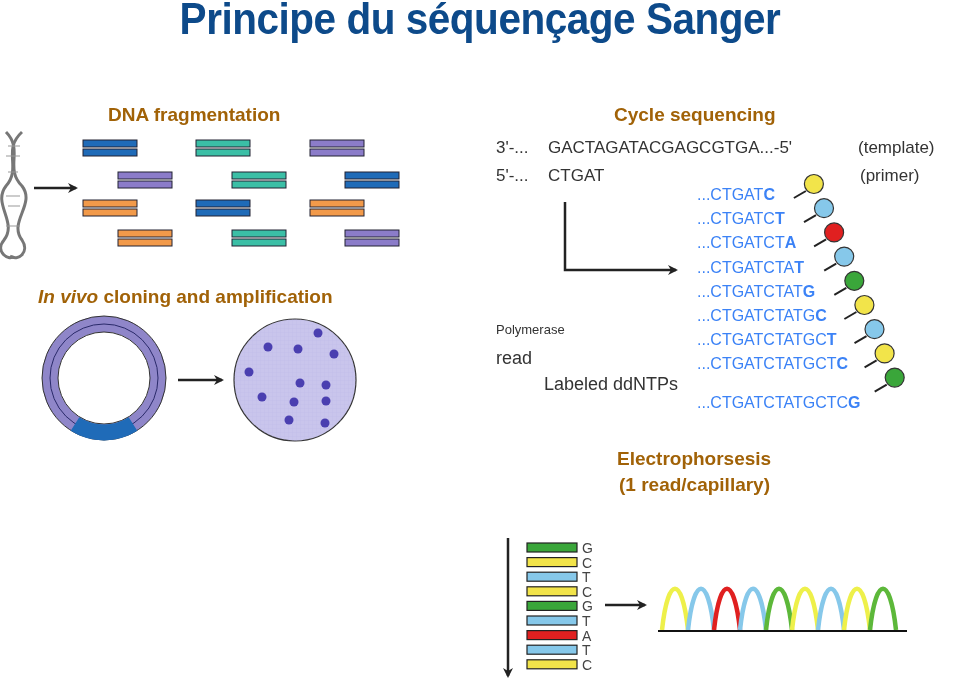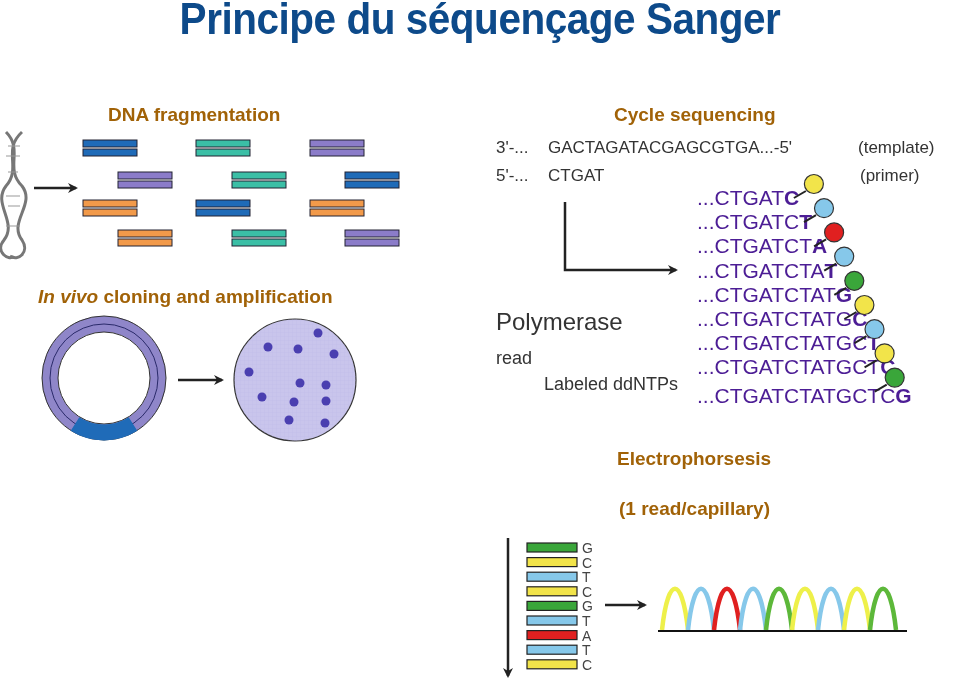--- a/index.html
+++ b/index.html
@@ -1,58 +1,58 @@
 <!DOCTYPE html>
 <html><head>
 <meta charset="utf-8">
 <style>
   html, body { margin:0; padding:0; background:#ffffff; }
   body { width:960px; height:681px; position:relative; overflow:hidden; font-family:"Liberation Sans", sans-serif; }
   .title { position:absolute; left:0; top:-6px; width:960px; text-align:center; font-size:44px; font-weight:bold; color:#0d4a8a; letter-spacing:-0.5px; transform:scaleX(0.92); transform-origin:center; }
   .hdr { position:absolute; font-weight:bold; font-size:19px; color:#a16207; }
   .txt { position:absolute; font-size:17px; color:#333; white-space:nowrap; }
   svg { position:absolute; left:0; top:0; }
-  .seq { position:absolute; font-size:21px; color:#4c1d95; white-space:nowrap; }
+  .seq { position:absolute; font-size:16px; color:#3b82f6; white-space:nowrap; }
   .seq b { font-weight:bold; }
   .ladder-letter { font-family:"Liberation Sans", sans-serif; font-size:14px; fill:#444; }
 </style>
 </head>
 <body>
 
 <div class="title">Principe du séquençage Sanger</div>
 
 <div class="hdr" style="left:108px;top:104px;">DNA fragmentation</div>
 <div class="hdr" style="left:38px;top:286px;">
   <i>In vivo</i><span> cloning and amplification</span>
 </div>
 <div class="hdr" style="left:614px;top:104px;">Cycle sequencing</div>
 <div class="hdr" style="left:617px;top:448px;">Electrophorsesis</div>
-<div class="hdr" style="left:619px;top:498px;">(1 read/capillary)</div>
+<div class="hdr" style="left:619px;top:474px;">(1 read/capillary)</div>
 
 <div class="txt" style="left:496px;top:138px;">3'-...</div>
 <div class="txt" style="left:548px;top:138px;">GACTAGATACGAGCGTGA...-5'</div>
 <div class="txt" style="left:858px;top:138px;">(template)</div>
 <div class="txt" style="left:496px;top:166px;">5'-...</div>
 <div class="txt" style="left:548px;top:166px;">CTGAT</div>
 <div class="txt" style="left:860px;top:166px;">(primer)</div>
 
-<div class="txt" style="left:496px;top:308px;font-size:24px;">Polymerase</div>
+<div class="txt" style="left:496px;top:322px;font-size:13px;">Polymerase</div>
 <div class="txt" style="left:496px;top:348px;font-size:18px;">read</div>
 <div class="txt" style="left:496px;top:374px;font-size:18px;margin-left:48px;">Labeled ddNTPs</div>
 
 <div id="products">
     <div class="seq" style="left: 697px; top: 186px;"><span>...CTGAT</span><b>C</b></div>
     <div class="seq" style="left: 697px; top: 210.2px;"><span>...CTGATC</span><b>T</b></div>
     <div class="seq" style="left: 697px; top: 234.4px;"><span>...CTGATCT</span><b>A</b></div>
     <div class="seq" style="left: 697px; top: 258.6px;"><span>...CTGATCTA</span><b>T</b></div>
     <div class="seq" style="left: 697px; top: 282.8px;"><span>...CTGATCTAT</span><b>G</b></div>
     <div class="seq" style="left: 697px; top: 307px;"><span>...CTGATCTATG</span><b>C</b></div>
     <div class="seq" style="left: 697px; top: 331.2px;"><span>...CTGATCTATGC</span><b>T</b></div>
     <div class="seq" style="left: 697px; top: 355.4px;"><span>...CTGATCTATGCT</span><b>C</b></div>
-    <div class="seq" style="left: 697px; top: 384px;"><span>...CTGATCTATGCTC</span><b>G</b></div>
+    <div class="seq" style="left: 697px; top: 394px;"><span>...CTGATCTATGCTC</span><b>G</b></div>
   </div>
 
 <svg id="art" width="960" height="681" viewBox="0 0 960 681">
   <defs>
     <marker id="ah" markerWidth="10" markerHeight="10" refX="8" refY="5" orient="auto" markerUnits="userSpaceOnUse">
       <path d="M0,0 L10,5 L0,10 L3,5 Z" fill="#222"></path>
     </marker>
     <pattern id="grid" width="4" height="4" patternUnits="userSpaceOnUse">
       <path d="M4 0 L0 0 0 4" fill="none" stroke="#b8b3e4" stroke-width="0.5"></path>
     </pattern>

